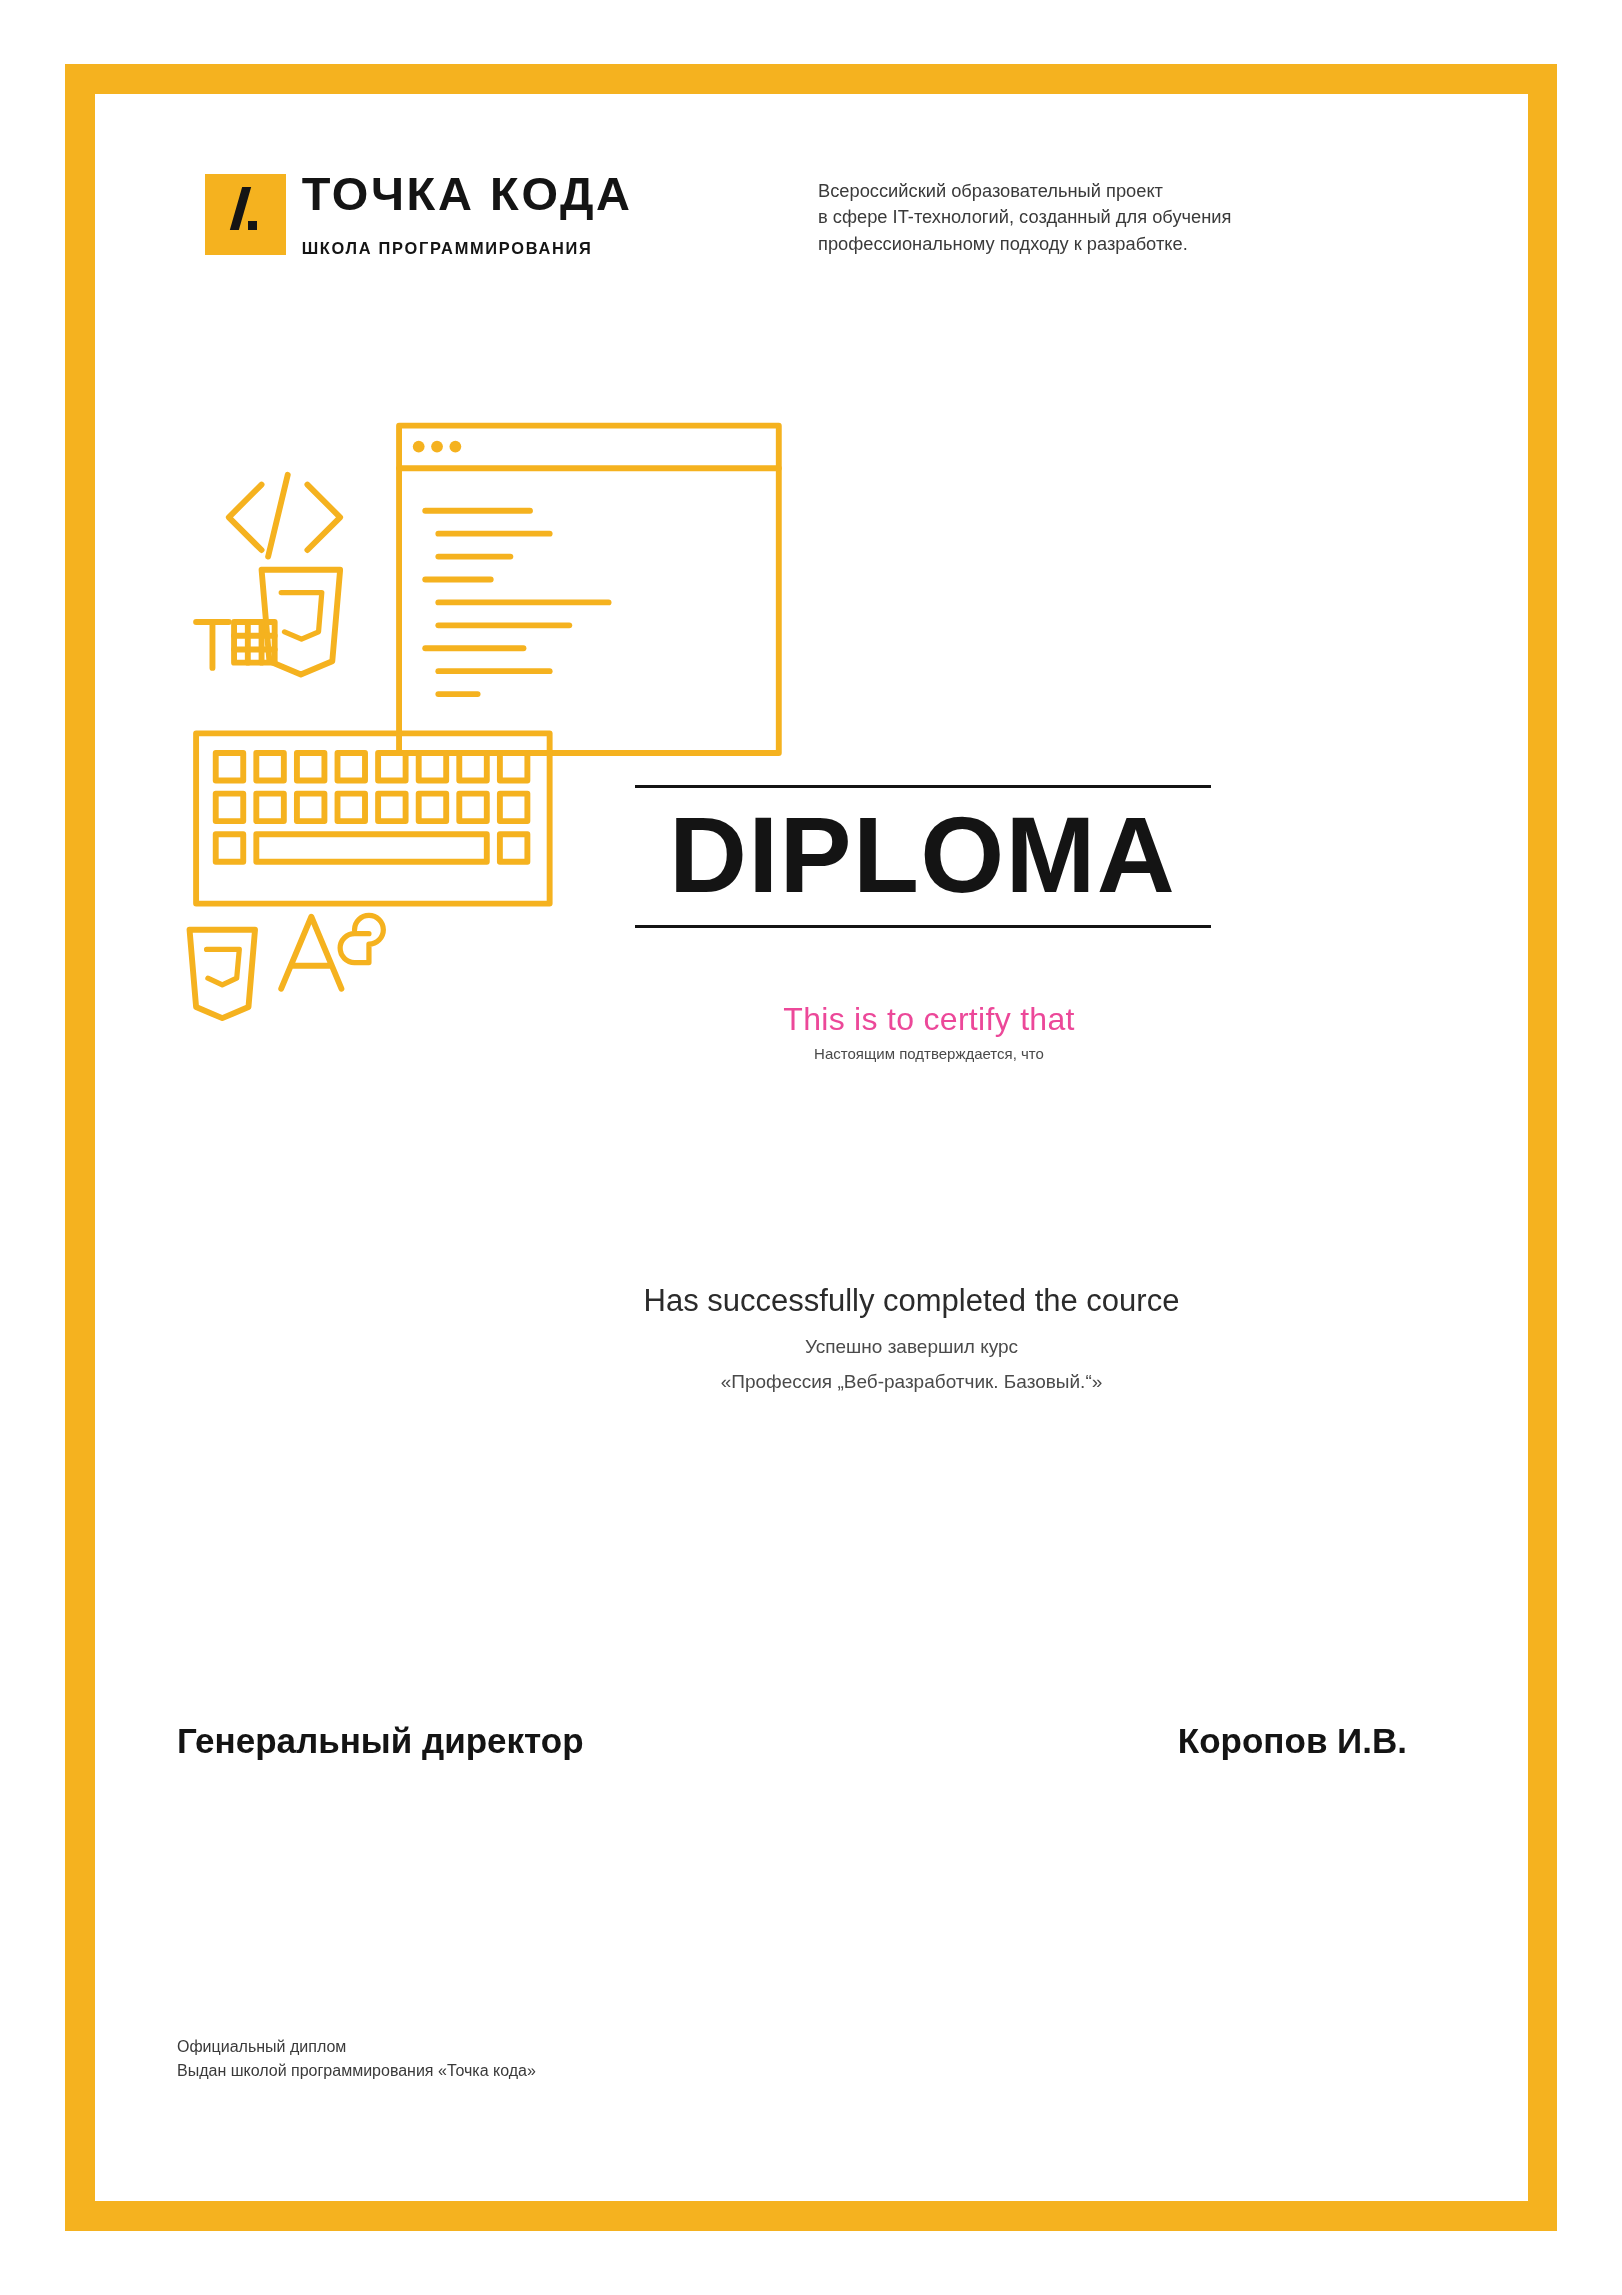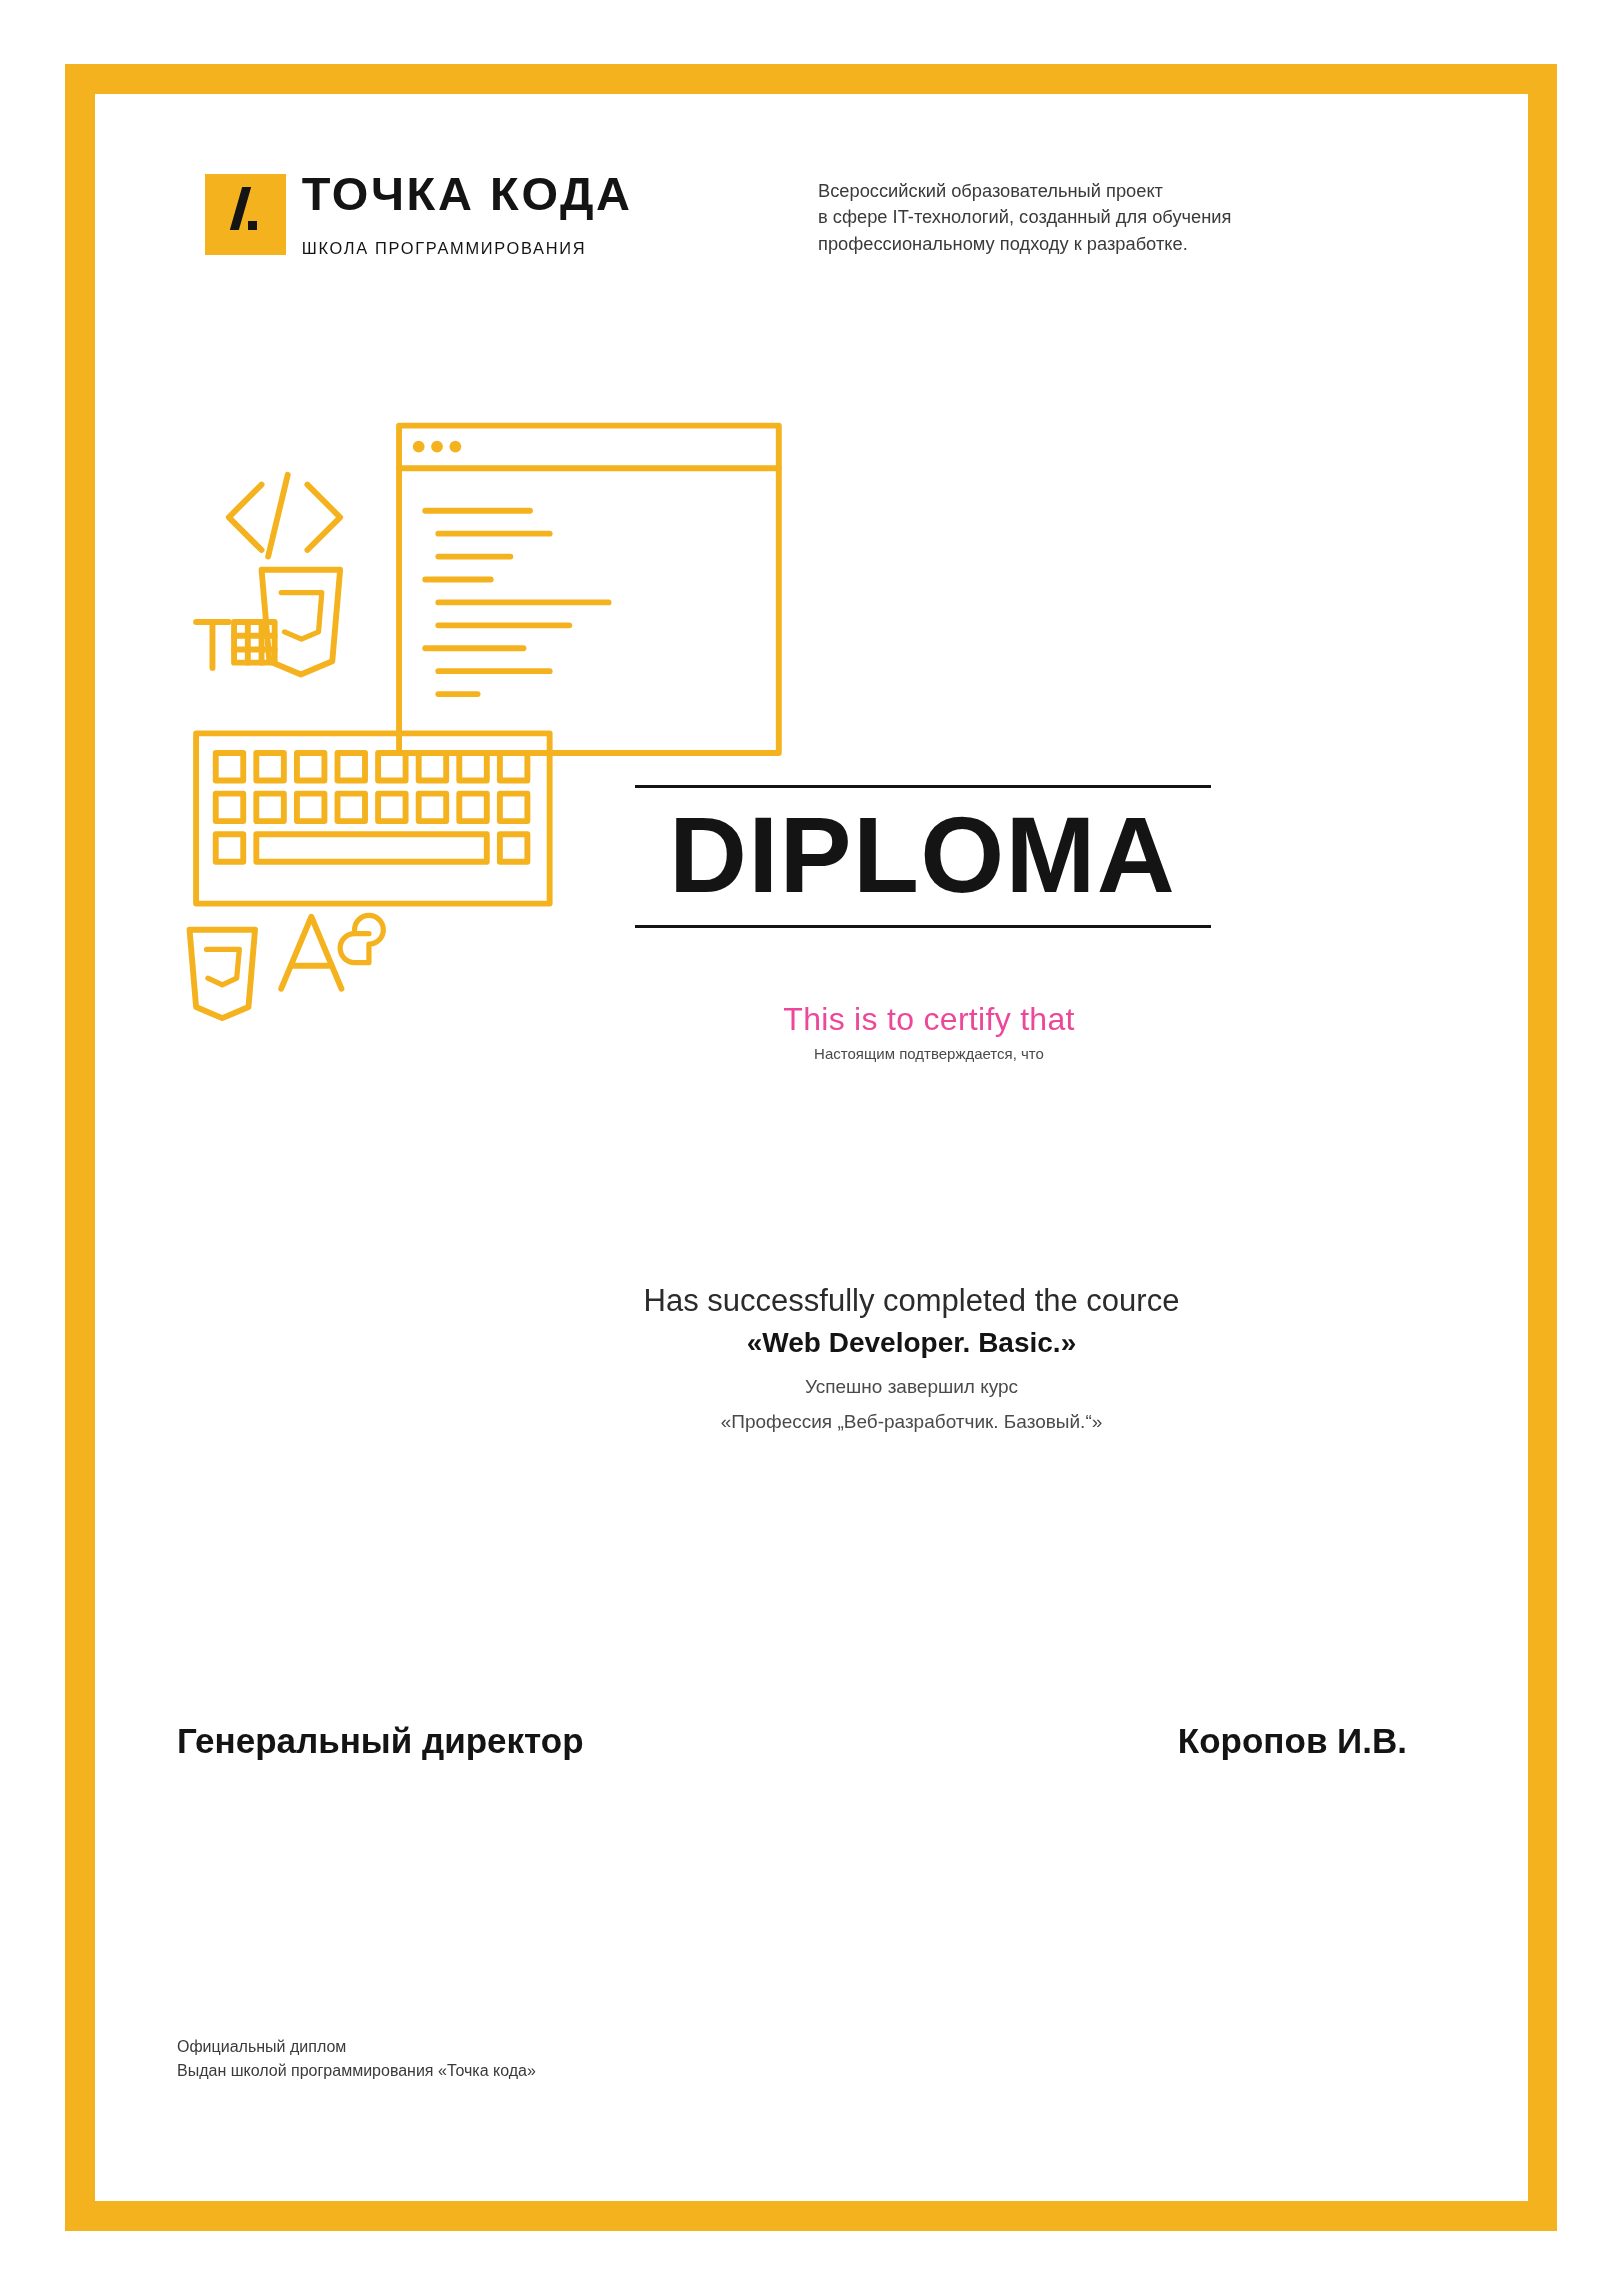--- a/index.html
+++ b/index.html
@@ -86,21 +86,21 @@
   }
   .logo-text .logo-title {
     font-size: 47px;
     font-weight: bold;
     letter-spacing: 2.6px;
     color: #141414;
     line-height: 1;
   }
   .logo-text .logo-sub {
     font-size: 16.4px;
-    font-weight: normal;
+    font-weight: bold;
     letter-spacing: 1.7px;
     color: #141414;
     margin-top: 22px;
   }
 
   .header-desc {
     margin-left: 24px;
     font-size: 18.3px;
     line-height: 1.45;
     color: #3a3a3a;
@@ -313,21 +313,20 @@
     <div class="rule"></div>
   </div>
 
   <div class="certify">
     <div class="certify-en">This is to certify that</div>
     <div class="certify-ru">Настоящим подтверждается, что</div>
   </div>
 
   <div class="course">
     <div class="course-en1">Has successfully completed the cource</div>
-    <div class="course-en2">«Web Developer. Basic.»</div>
     <div class="course-ru1">Успешно завершил курс</div>
     <div class="course-ru2">«Профессия „Веб-разработчик. Базовый.“»</div>
   </div>
 
   <div class="sign-row">
     <div class="sign-title">Генеральный директор</div>
     <div class="sign-name">Коропов И.В.</div>
   </div>
 
   <div class="footer">

